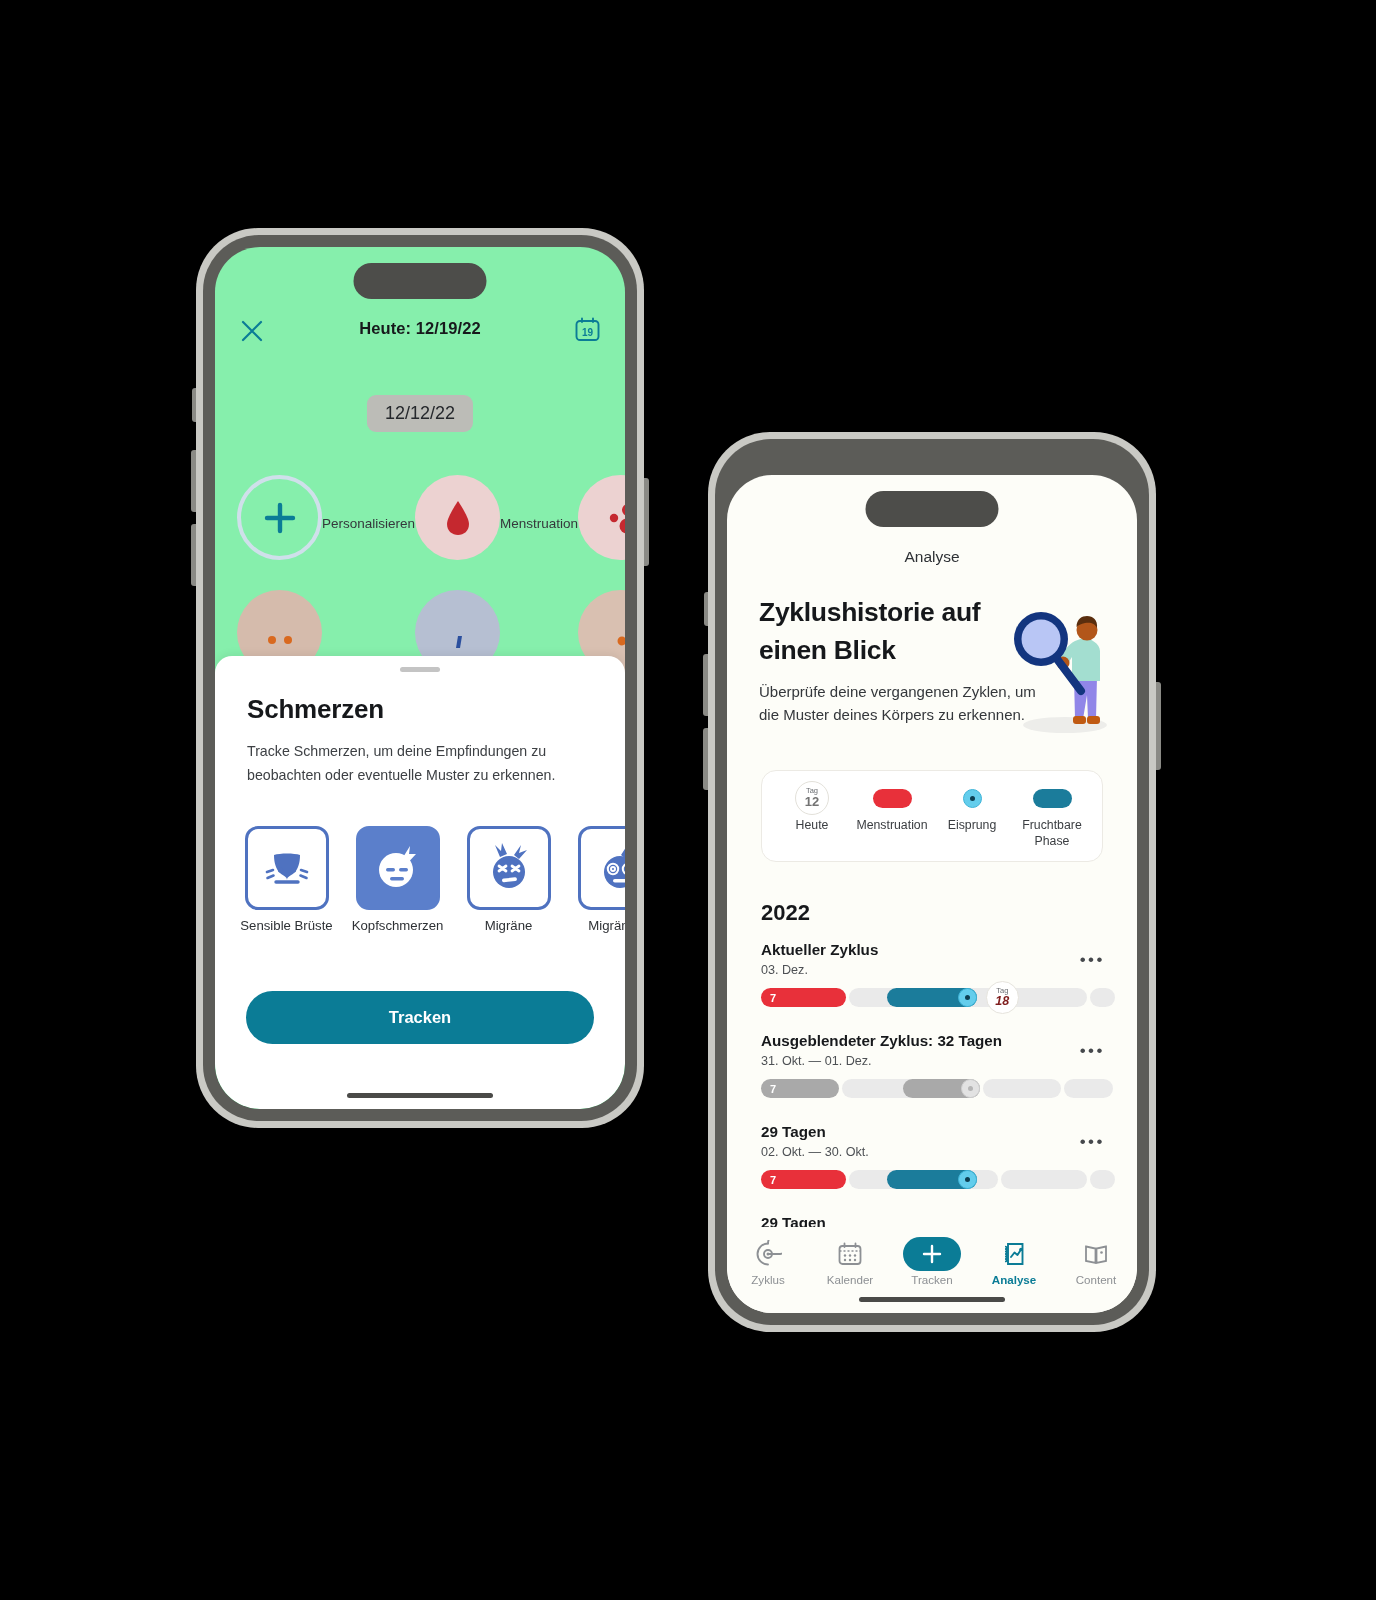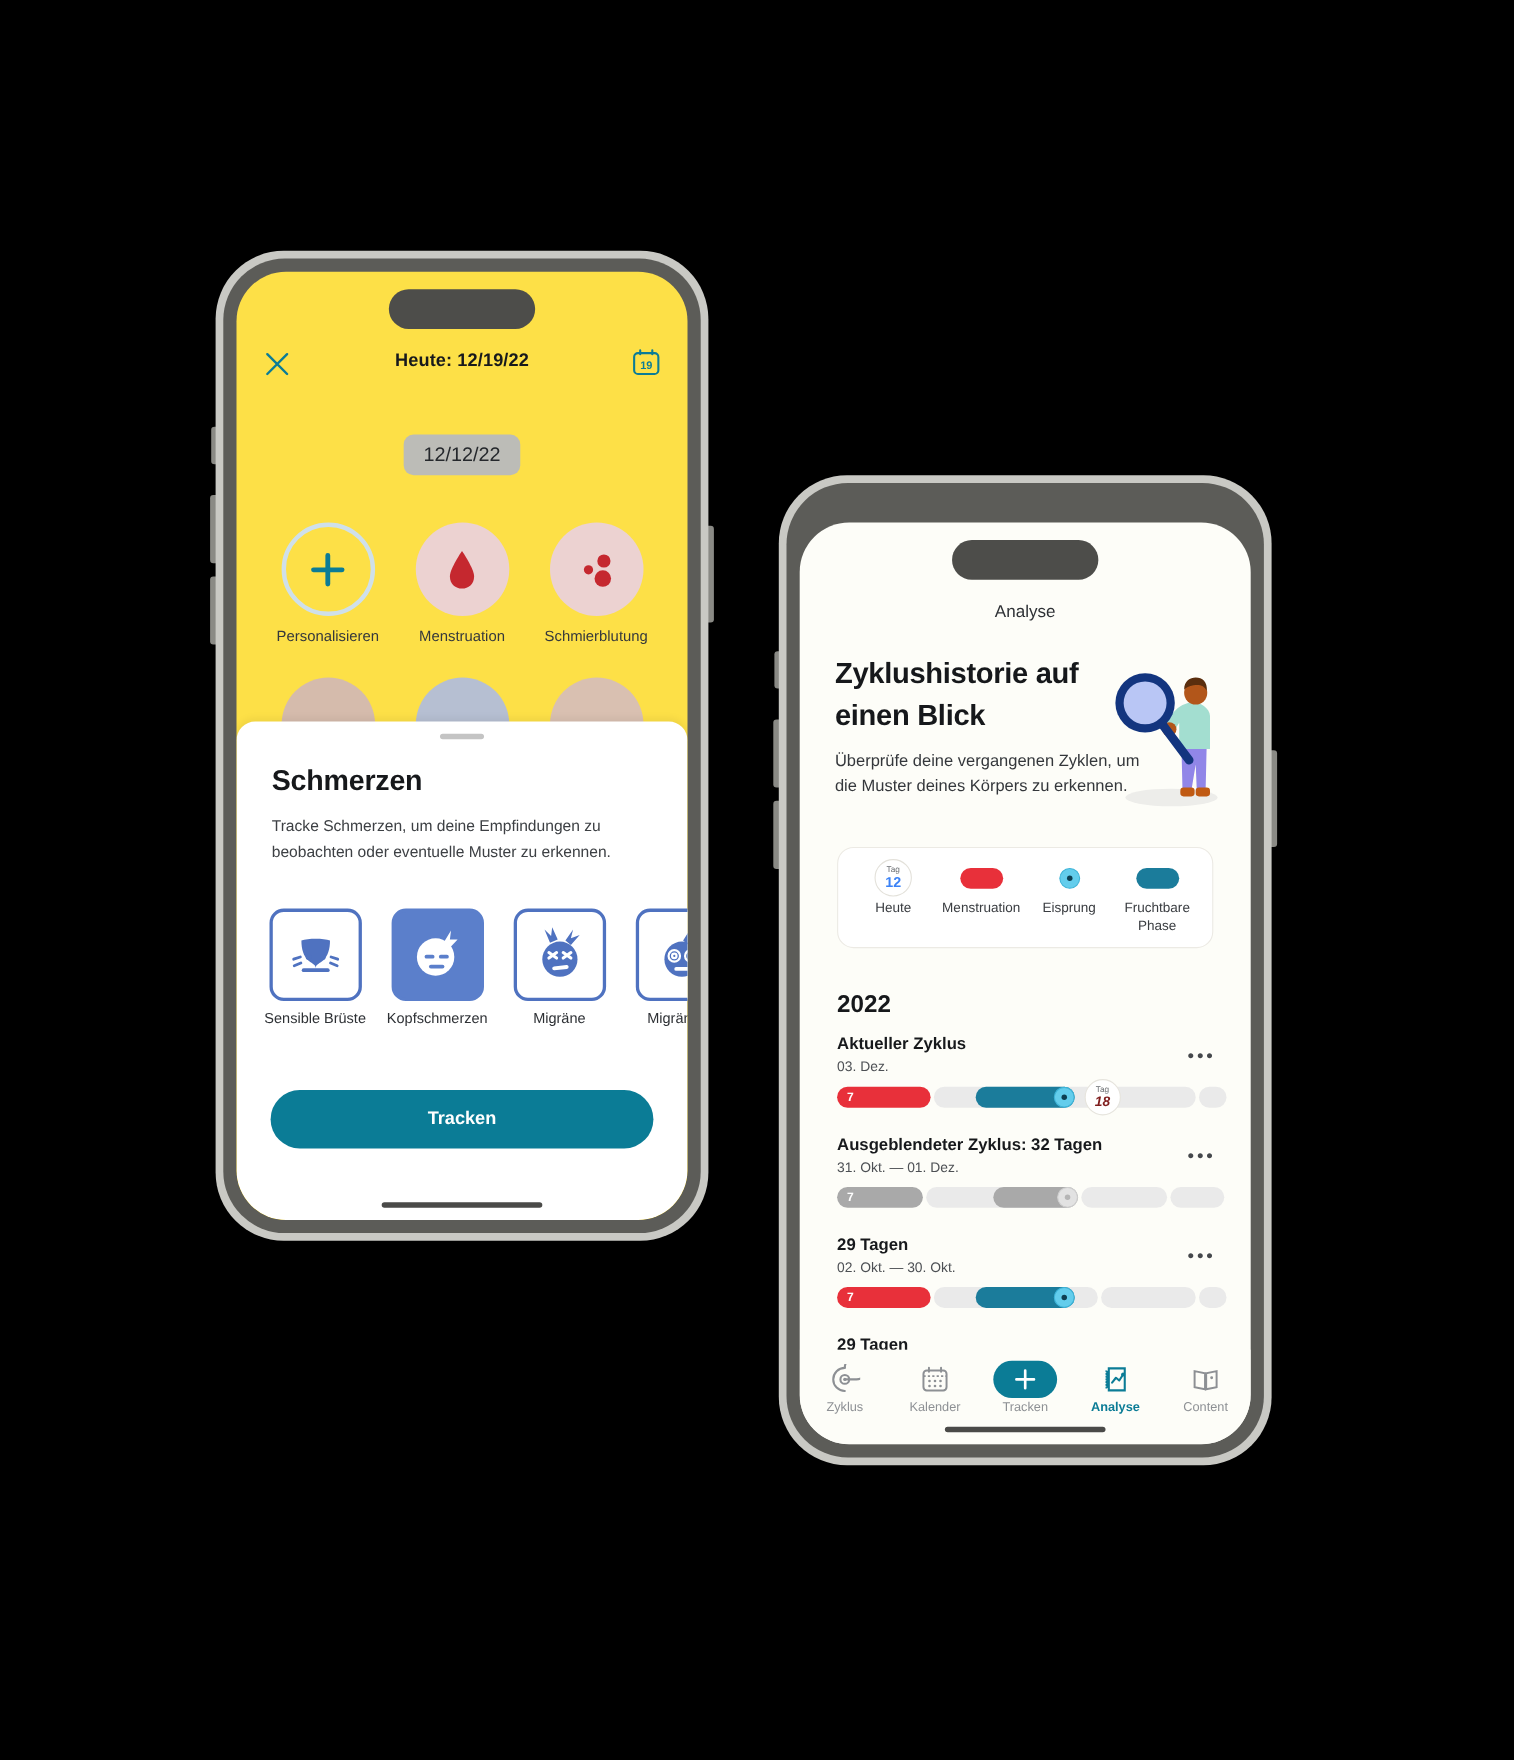--- a/index.html
+++ b/index.html
@@ -35,21 +35,21 @@
   }
   .homebar {
     position: absolute; bottom: 11px; left: 50%; transform: translateX(-50%);
     width: 146px; height: 5px; background: #4a4a48; border-radius: 3px;
     z-index: 40;
   }
   .sidebtn { position: absolute; background: #8a8a85; }
 
   
   #phoneLeft { left: 196px; top: 228px; width: 448px; height: 900px; }
-  #screenLeft { background: #fde047; }
+  #screenLeft { background: #86efac; }
 
   .l-topbar {
     position: absolute; top: 68px; left: 0; right: 0; height: 34px;
   }
   .close-x {
     position: absolute; left: 24px; top: 3px; width: 26px; height: 26px;
     cursor: pointer;
   }
   .l-title {
     position: absolute; left: 0; right: 0; top: 4px; text-align: center;
@@ -60,21 +60,21 @@
   }
   .date-chip {
     position: absolute; top: 148px; left: 50%; transform: translateX(-50%);
     background: #bcbcb7; border-radius: 9px; padding: 8px 18px;
     font-size: 18px; color: #25282c; cursor: pointer;
   }
   .sym-grid {
     position: absolute; top: 228px; left: 22px; right: 22px;
     display: grid; grid-template-columns: repeat(3, 1fr); row-gap: 30px;
   }
-  .sym-cell { display: flex; flex-direction: column; align-items: center; cursor: pointer; text-align: right; }
+  .sym-cell { display: flex; flex-direction: row; align-items: center; cursor: pointer; text-align: right; }
   .sym-circle {
     width: 85px; height: 85px; border-radius: 50%;
     display: flex; align-items: center; justify-content: center; position: relative;
   }
   .sym-label { margin-top: 11px; font-size: 13.5px; color: #35383c; white-space: nowrap; }
 
   
   .sheet {
     position: absolute; left: 0; right: 0; bottom: 0; top: 409px;
     background: #fff; border-radius: 17px 17px 45px 45px; z-index: 30;
@@ -135,21 +135,21 @@
   }
   .legend-item { flex: 1; display: flex; flex-direction: column; align-items: center; }
   .legend-sw { height: 26px; display: flex; align-items: center; justify-content: center; }
   .legend-txt { margin-top: 6px; font-size: 12.3px; color: #3a3d41; text-align: center; line-height: 16px; }
   .day-bubble {
     width: 34px; height: 34px; border-radius: 50%; background: #fff;
     border: 1.5px solid #e3e1da; display: flex; flex-direction: column;
     align-items: center; justify-content: center;
   }
   .day-bubble .t { font-size: 7.5px; color: #6b6e72; line-height: 8px; }
-  .day-bubble .n { font-size: 13px; font-weight: bold; color: #3b82f6; line-height: 14px; }
+  .day-bubble .n { font-size: 13px; font-weight: bold; color: #737373; line-height: 14px; }
 
   .year-head {
     position: absolute; top: 425px; left: 34px;
     font-size: 22px; font-weight: bold; color: #16181b;
   }
   .cycles { position: absolute; top: 466px; left: 34px; right: 22px; }
   .cyc { position: relative; margin-bottom: 25px; }
   .cyc-name { font-size: 15.2px; font-weight: bold; color: #17191c; }
   .cyc-date { margin-top: 5px; font-size: 12.6px; color: #4d5054; }
   .cyc-dots {

